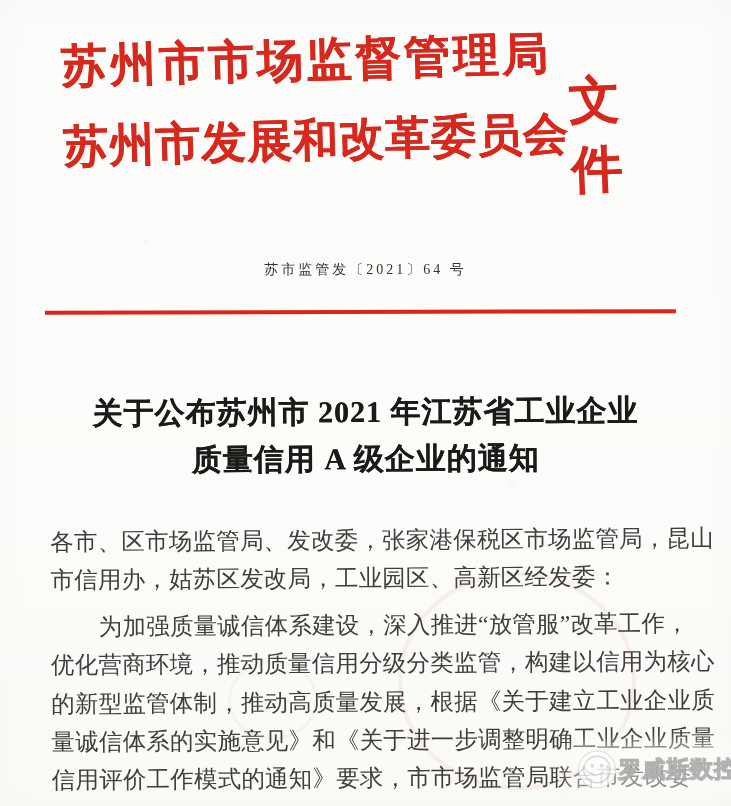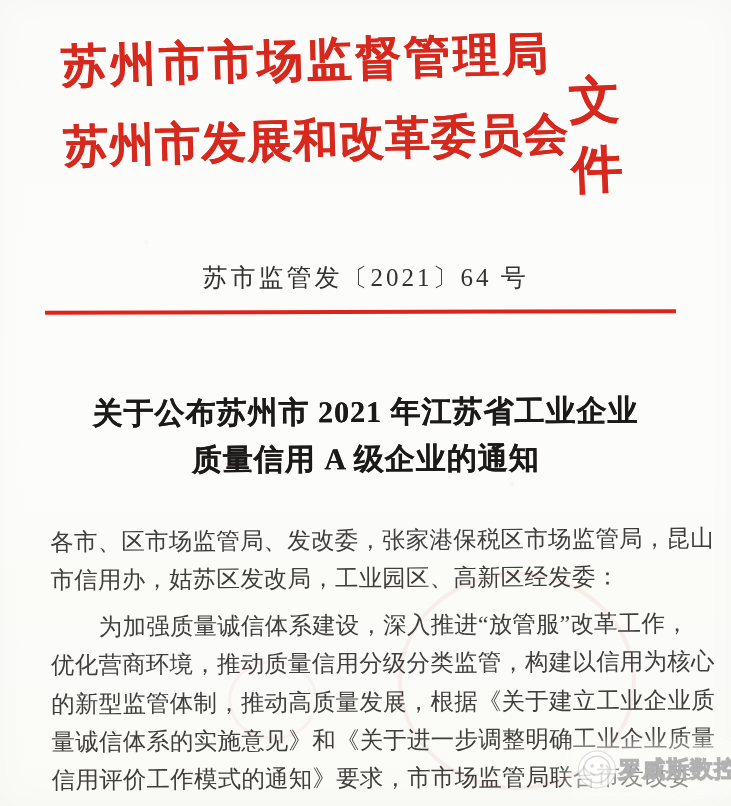--- a/index.html
+++ b/index.html
@@ -49,21 +49,21 @@
     transform: rotate(-0.8deg);
   }
 
   
   .doc-number {
     position: absolute;
     top: 261px;
     left: 0;
     width: 731px;
     text-align: center;
-    font-size: 25px;
+    font-size: 14px;
     letter-spacing: 3px;
     color: #333230;
   }
   .red-rule {
     position: absolute;
     left: 45px;
     top: 310px;
     width: 631px;
     height: 4px;
     background: #e0231a;

